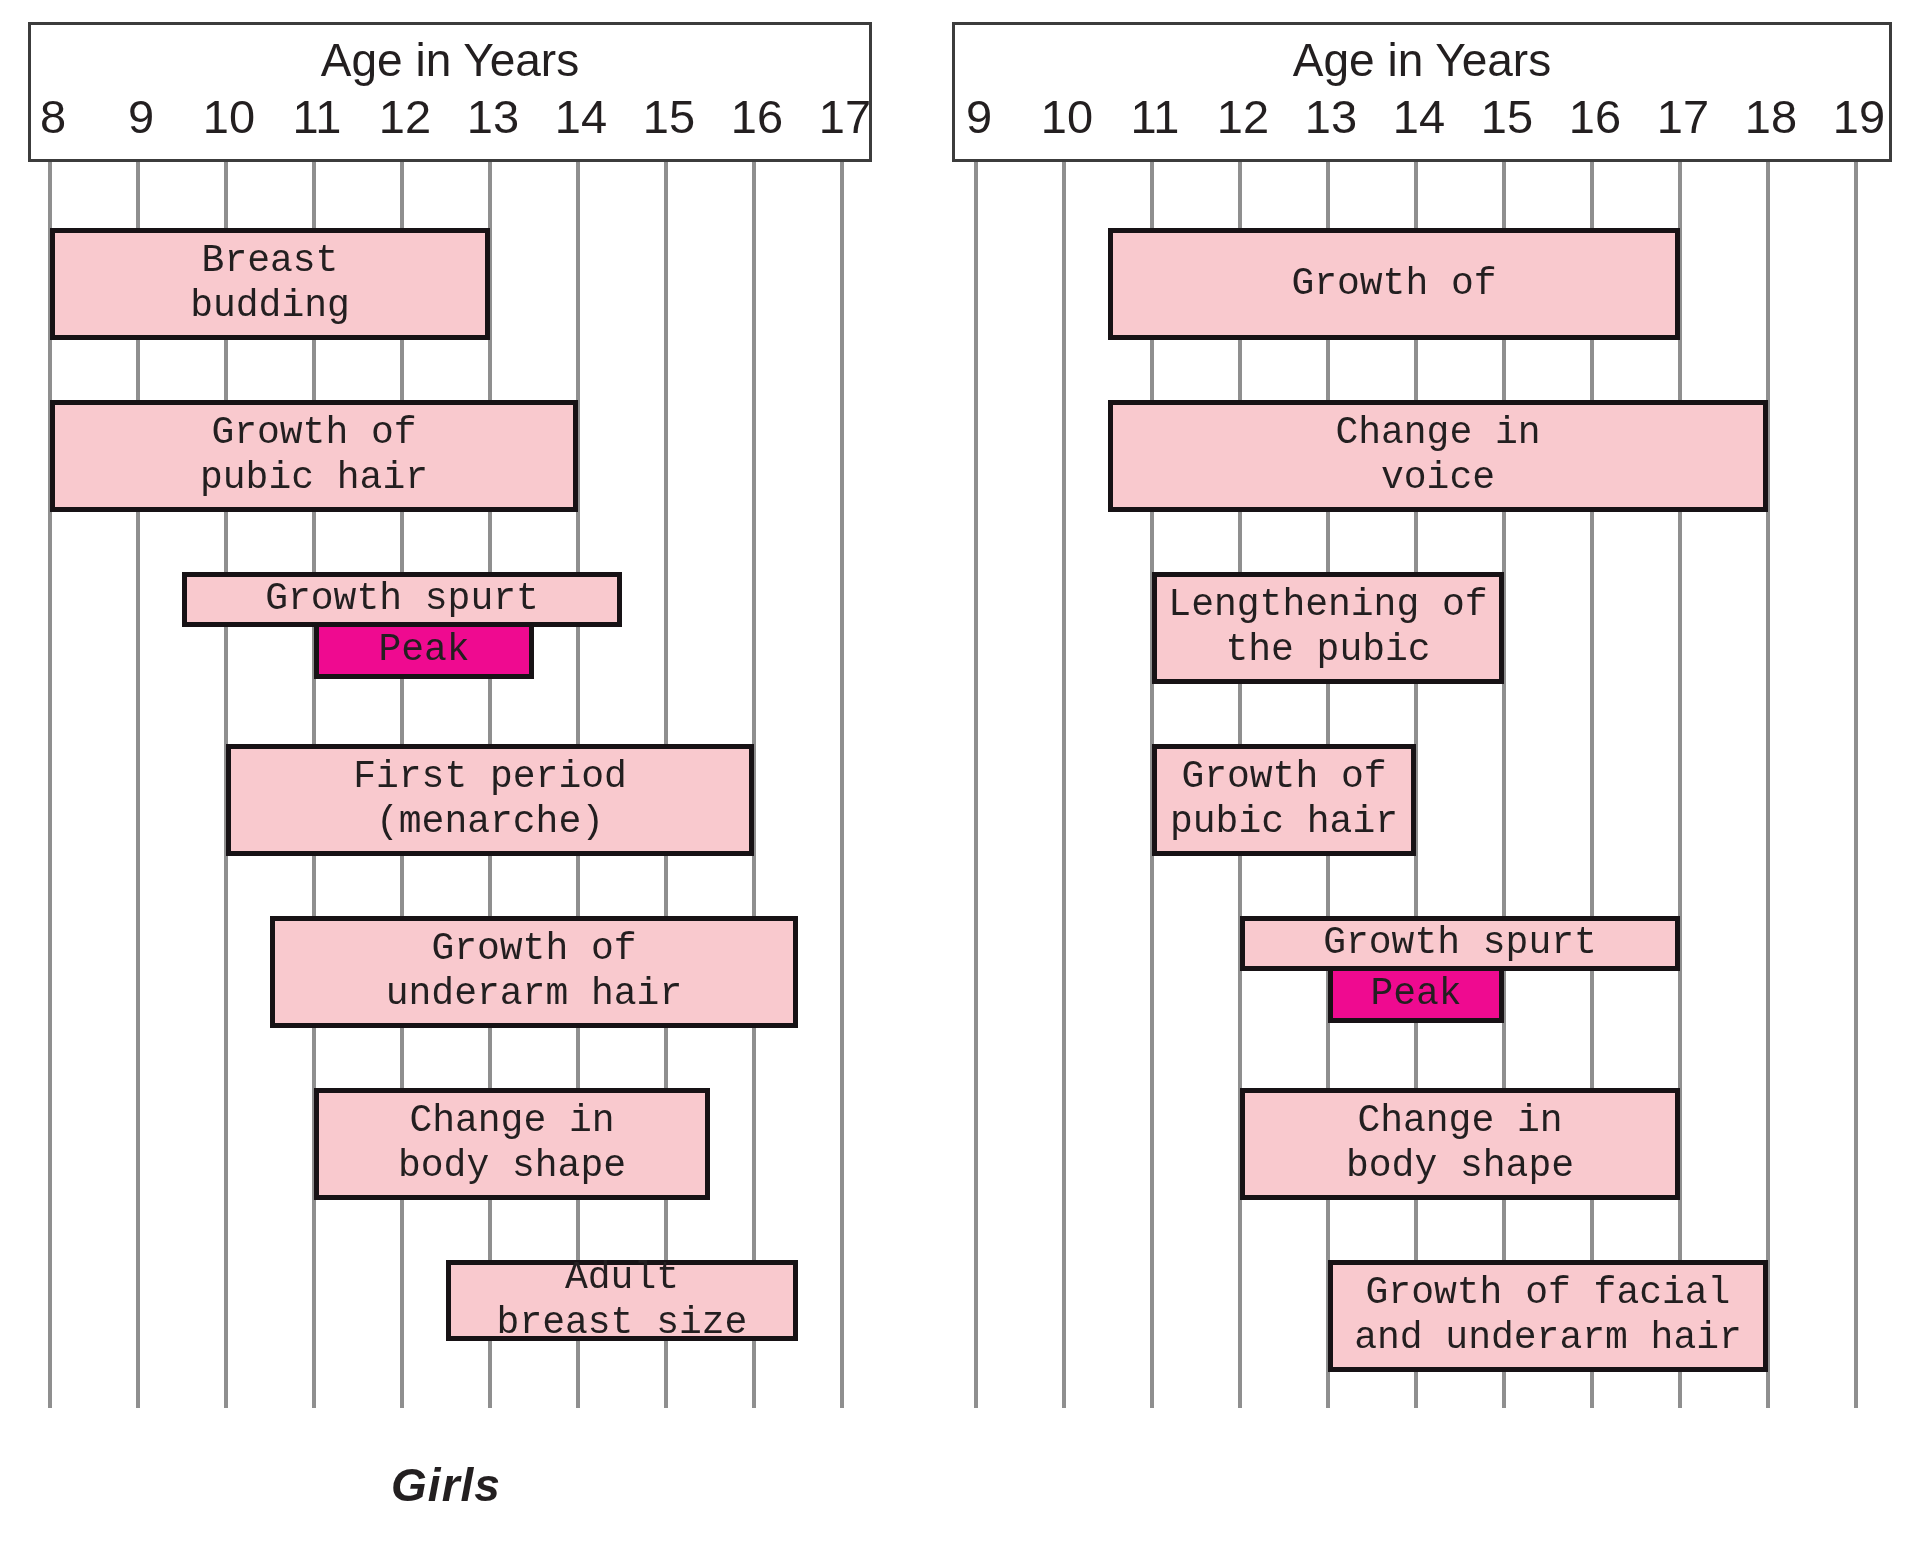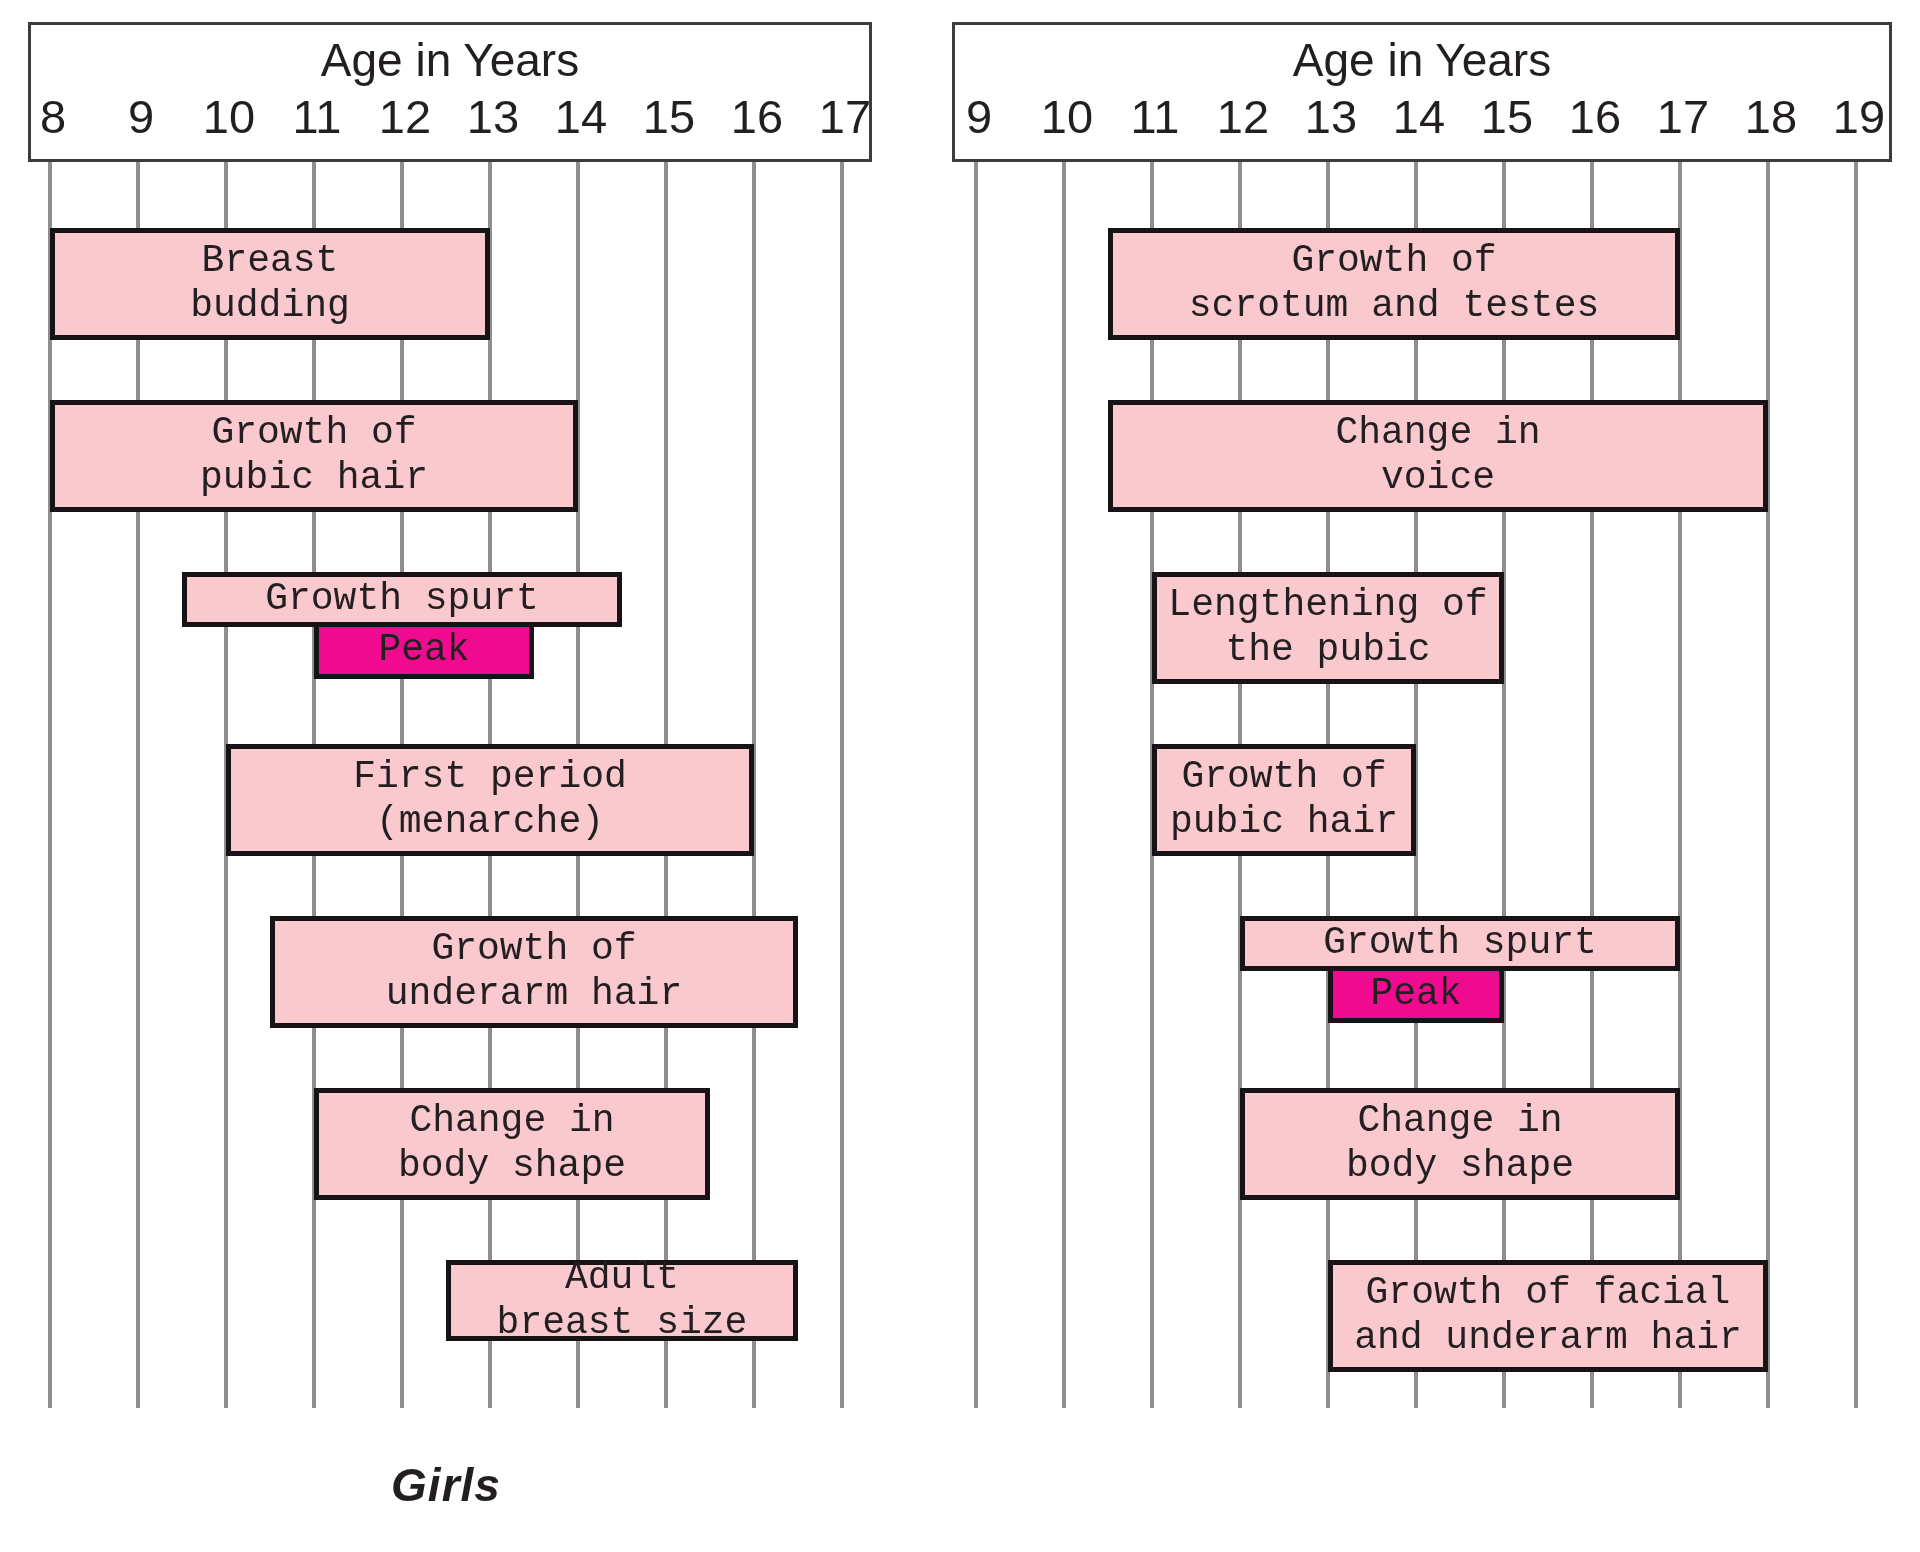--- a/index.html
+++ b/index.html
@@ -140,21 +140,20 @@
         <div class="tick" style="left: 328px; top: 68px;">13</div>
         <div class="tick" style="left: 416px; top: 68px;">14</div>
         <div class="tick" style="left: 504px; top: 68px;">15</div>
         <div class="tick" style="left: 592px; top: 68px;">16</div>
         <div class="tick" style="left: 680px; top: 68px;">17</div>
         <div class="tick" style="left: 768px; top: 68px;">18</div>
         <div class="tick" style="left: 856px; top: 68px;">19</div>
       </div>
       <div class="bar" style="left: 1108px; width: 572px; top: 228px; height: 112px;">
         <div class="bar-line">Growth of</div>
-        <div class="bar-line">scrotum and testes</div>
       </div>
       <div class="bar" style="left: 1108px; width: 660px; top: 400px; height: 112px;">
         <div class="bar-line">Change in</div>
         <div class="bar-line">voice</div>
       </div>
       <div class="bar" style="left: 1152px; width: 352px; top: 572px; height: 112px;">
         <div class="bar-line">Lengthening of</div>
         <div class="bar-line">the pubic</div>
       </div>
       <div class="bar" style="left: 1152px; width: 264px; top: 744px; height: 112px;">

